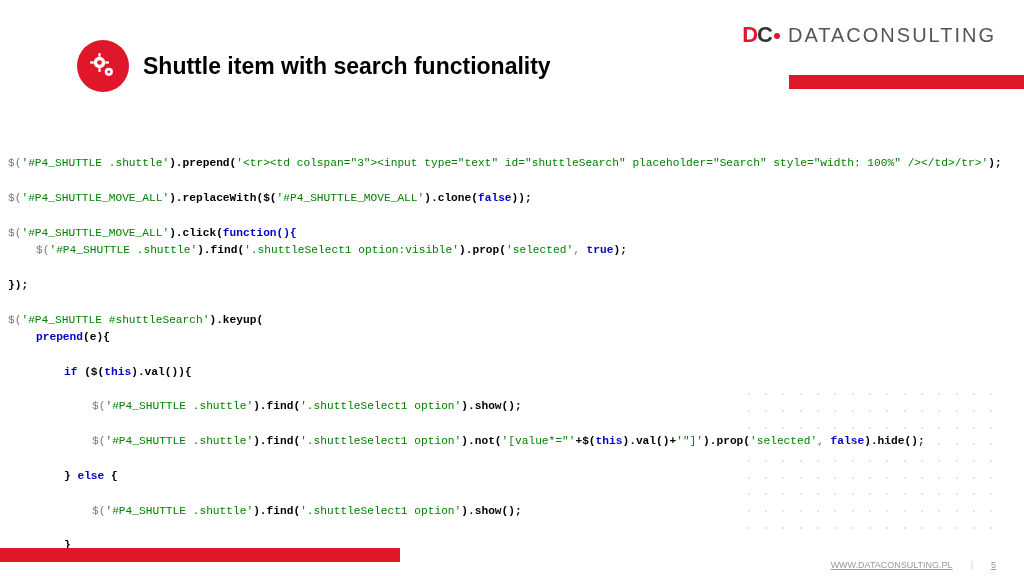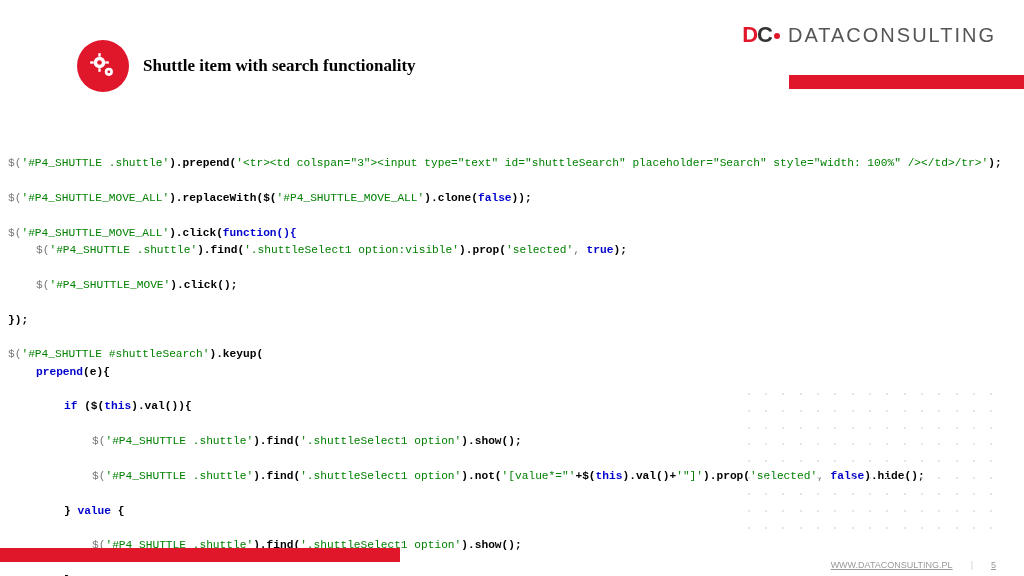--- a/index.html
+++ b/index.html
@@ -30,21 +30,21 @@
     top: 40px;
     left: 60px;
     display: flex;
     align-items: center;
     gap: 14px;
   }
   .badge {
     width: 52px; height: 52px; border-radius: 50%;
     background: #e0162b; display: flex; align-items: center; justify-content: center;
   }
-  .title { font-size: 17px; font-weight: 700; color: #000; font-family: Liberation Serif, serif; }
+  .title { font-size: 23px; font-weight: 700; color: #000; }
   .redbar-top {
     position: absolute; top: 75px; right:0; width: 235px; height: 14px; background:#e0162b;
   }
   .code-area {
     position: absolute;
     top: 138px;
     left: 8px;
     right: 8px;
     font-family: "Courier New", monospace;
     font-size: 11.2px;
@@ -104,29 +104,28 @@
   <div class="redbar-top"></div>
 </div>
 
 <div class="code-area">
 <span class="p">$(</span><span class="s">'#P4_SHUTTLE .shuttle'</span><span class="br">).prepend(</span><span class="s">'&lt;tr&gt;&lt;td colspan="3"&gt;&lt;input type="text" id="shuttleSearch" placeholder="Search" style="width: 100%" /&gt;&lt;/td&gt;/tr&gt;'</span><span class="br">);</span>
 
 <span class="p">$(</span><span class="s">'#P4_SHUTTLE_MOVE_ALL'</span><span class="br">).replaceWith($(</span><span class="s">'#P4_SHUTTLE_MOVE_ALL'</span><span class="br">).clone(</span><span class="k">false</span><span class="br">));</span>
 
 <span class="p">$(</span><span class="s">'#P4_SHUTTLE_MOVE_ALL'</span><span class="br">).click(</span><span class="k">function(){</span>
 <span class="ind1"><span class="p">$(</span><span class="s">'#P4_SHUTTLE .shuttle'</span><span class="br">).find(</span><span class="s">'.shuttleSelect1 option:visible'</span><span class="br">).prop(</span><span class="s">'selected'</span><span class="p">, </span><span class="k">true</span><span class="br">);</span></span>
-<span class="ind1"><span class="p">$(</span><span class="s">'#P4_SHUTTLE_MOVE'</span><span class="br">).click();</span></span>
 <span class="br">});</span>
 
 <span class="p">$(</span><span class="s">'#P4_SHUTTLE #shuttleSearch'</span><span class="br">).keyup(</span>
 <span class="ind1"><span class="k">prepend</span><span class="br">(e){</span></span>
 <span class="ind2"><span class="k">if </span><span class="br">($(</span><span class="k">this</span><span class="br">).val()){</span></span>
 <span class="ind3"><span class="p">$(</span><span class="s">'#P4_SHUTTLE .shuttle'</span><span class="br">).find(</span><span class="s">'.shuttleSelect1 option'</span><span class="br">).show();</span></span>
 <span class="ind3"><span class="p">$(</span><span class="s">'#P4_SHUTTLE .shuttle'</span><span class="br">).find(</span><span class="s">'.shuttleSelect1 option'</span><span class="br">).not(</span><span class="s">'[value*="'</span><span class="br">+$(</span><span class="k">this</span><span class="br">).val()+</span><span class="s">'"]'</span><span class="br">).prop(</span><span class="s">'selected'</span><span class="p">, </span><span class="k">false</span><span class="br">).hide();</span></span>
-<span class="ind2"><span class="br">} </span><span class="k">value </span><span class="br">{</span></span>
+<span class="ind2"><span class="br">} </span><span class="k">else </span><span class="br">{</span></span>
 <span class="ind3"><span class="p">$(</span><span class="s">'#P4_SHUTTLE .shuttle'</span><span class="br">).find(</span><span class="s">'.shuttleSelect1 option'</span><span class="br">).show();</span></span>
 <span class="ind2"><span class="br">}</span></span>
 
 
 </div>
 
 <div class="dots">
     <span></span>
     <span></span>
     <span></span>

